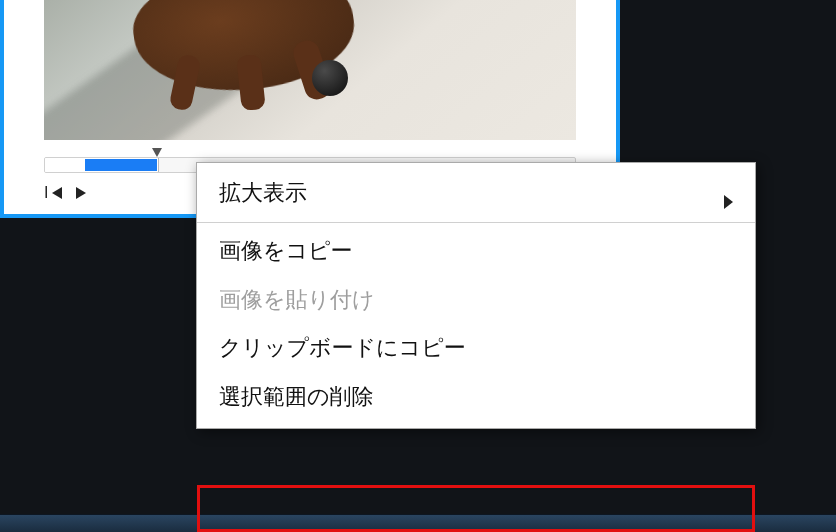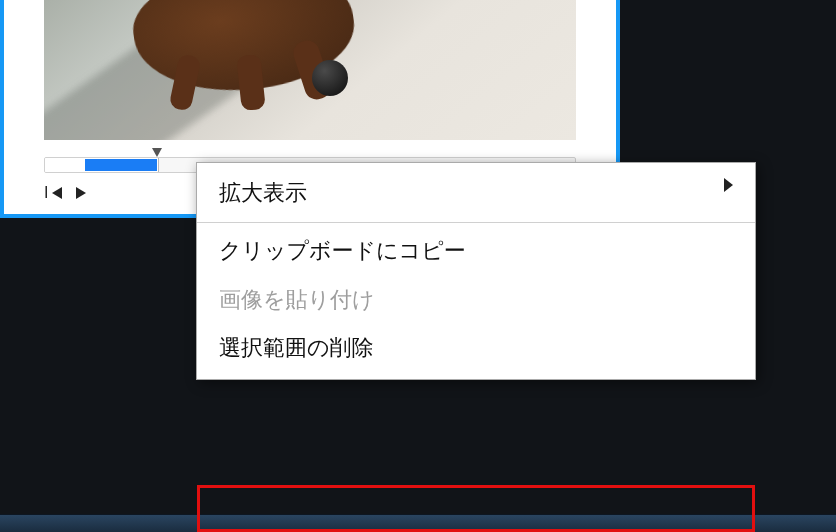--- a/index.html
+++ b/index.html
@@ -119,21 +119,21 @@
       background:#fff;
       border:1px solid #aaa;
       box-shadow: 3px 3px 12px rgba(0,0,0,.45);
       padding: 6px 0;
       font-size: 22px;
       color:#111;
     }
     .menu-item {
       padding: 9px 22px;
       display:flex;
-      align-items:flex-start;
+      align-items:flex-end;
       justify-content:space-between;
       cursor:pointer;
       line-height:1.4;
     }
     .menu-item.disabled { color:#9e9e9e; cursor:default; }
     .menu-sep {
       border-top:1px solid #d0d0d0;
       margin: 4px 0;
     }
     .submenu-arrow {
@@ -196,23 +196,26 @@
   </div>
 </div>
 
 <div class="context-menu">
   <div class="menu-item">
     <span>拡大表示</span>
     <span class="submenu-arrow"></span>
   </div>
   <div class="menu-sep"></div>
   <div class="menu-item">
-    <span>クリップボードにコピー</span>
+    <span>画像をコピー</span>
   </div>
   <div class="menu-item disabled">
     <span>画像を貼り付け</span>
   </div>
   <div class="menu-item">
+    <span>クリップボードにコピー</span>
+  </div>
+  <div class="menu-item">
     <span>選択範囲の削除</span>
   </div>
 </div>
 
 <div class="highlight-box"></div>
 
 </body></html>

